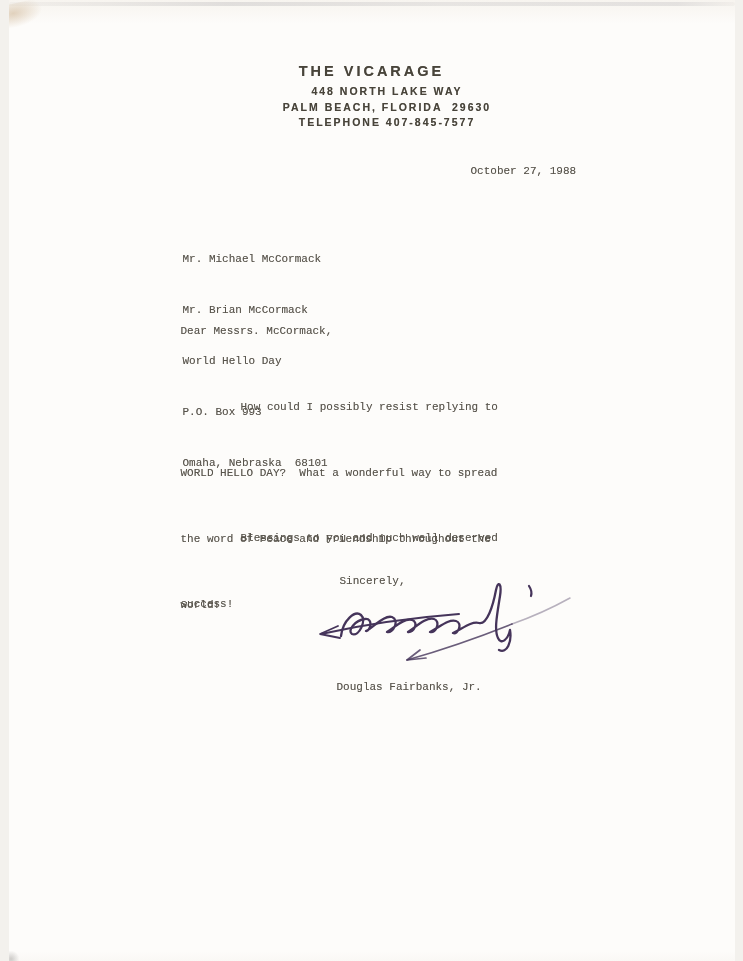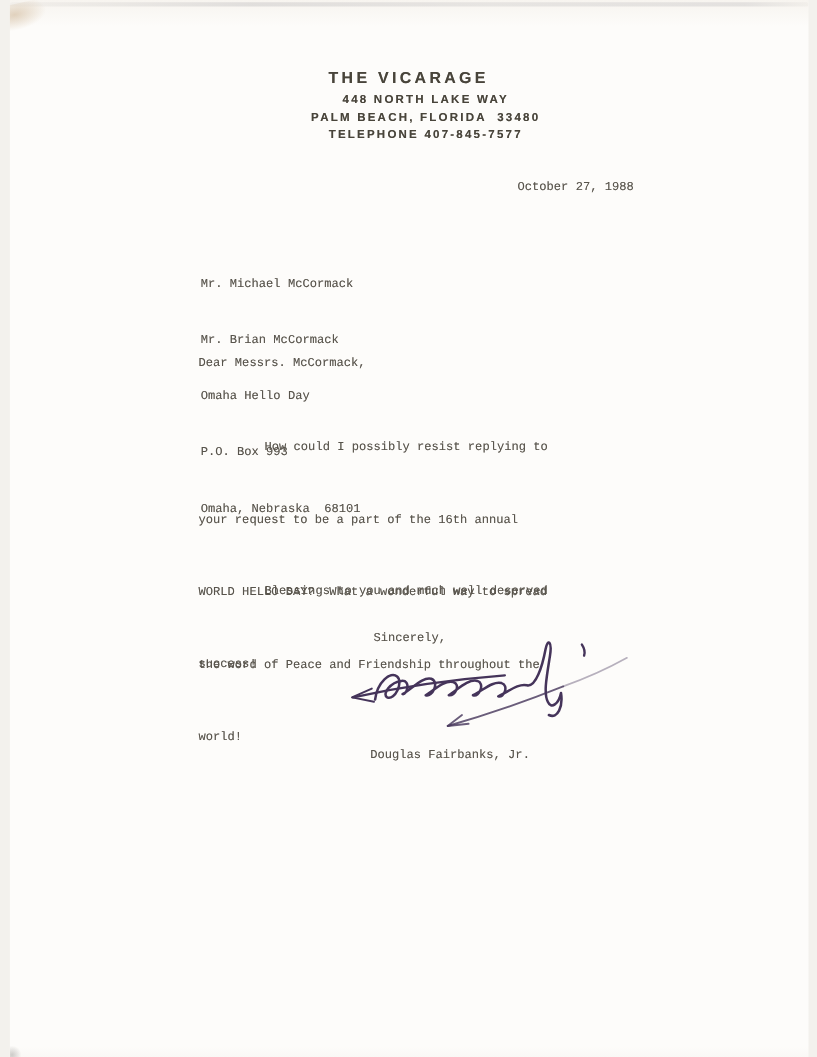--- a/index.html
+++ b/index.html
@@ -102,39 +102,38 @@
 
 <div class="paper">
 
   <div class="top-edge"></div>
   <div class="corner-smudge"></div>
   <div class="bottom-smudge"></div>
 
   <div class="letterhead">
     <div class="lh-title">THE VICARAGE</div>
     <div class="lh-line">448 NORTH LAKE WAY</div>
-    <div class="lh-line">PALM BEACH, FLORIDA  33480</div>
+    <div class="lh-line">PALM BEACH, FLORIDA  29630</div>
     <div class="lh-line">TELEPHONE 407-845-7577</div>
   </div>
 
   <div class="tw date-line">October 27, 1988</div>
 
   <div class="tw recipient">
     <div>Mr. Michael McCormack</div>
     <div>Mr. Brian McCormack</div>
-    <div>Omaha Hello Day</div>
+    <div>World Hello Day</div>
     <div>P.O. Box 993</div>
     <div>Omaha, Nebraska  68101</div>
   </div>
 
   <div class="tw salutation">Dear Messrs. McCormack,</div>
 
   <div class="tw para-1">
     <div class="indent-first">How could I possibly resist replying to</div>
-    <div>your request to be a part of the 16th annual</div>
     <div>WORLD HELLO DAY?  What a wonderful way to spread</div>
     <div>the word of Peace and Friendship throughout the</div>
     <div>world!</div>
   </div>
 
   <div class="tw para-2">
     <div class="indent-first">Blessings to you and much well deserved</div>
     <div>success!</div>
   </div>
 

